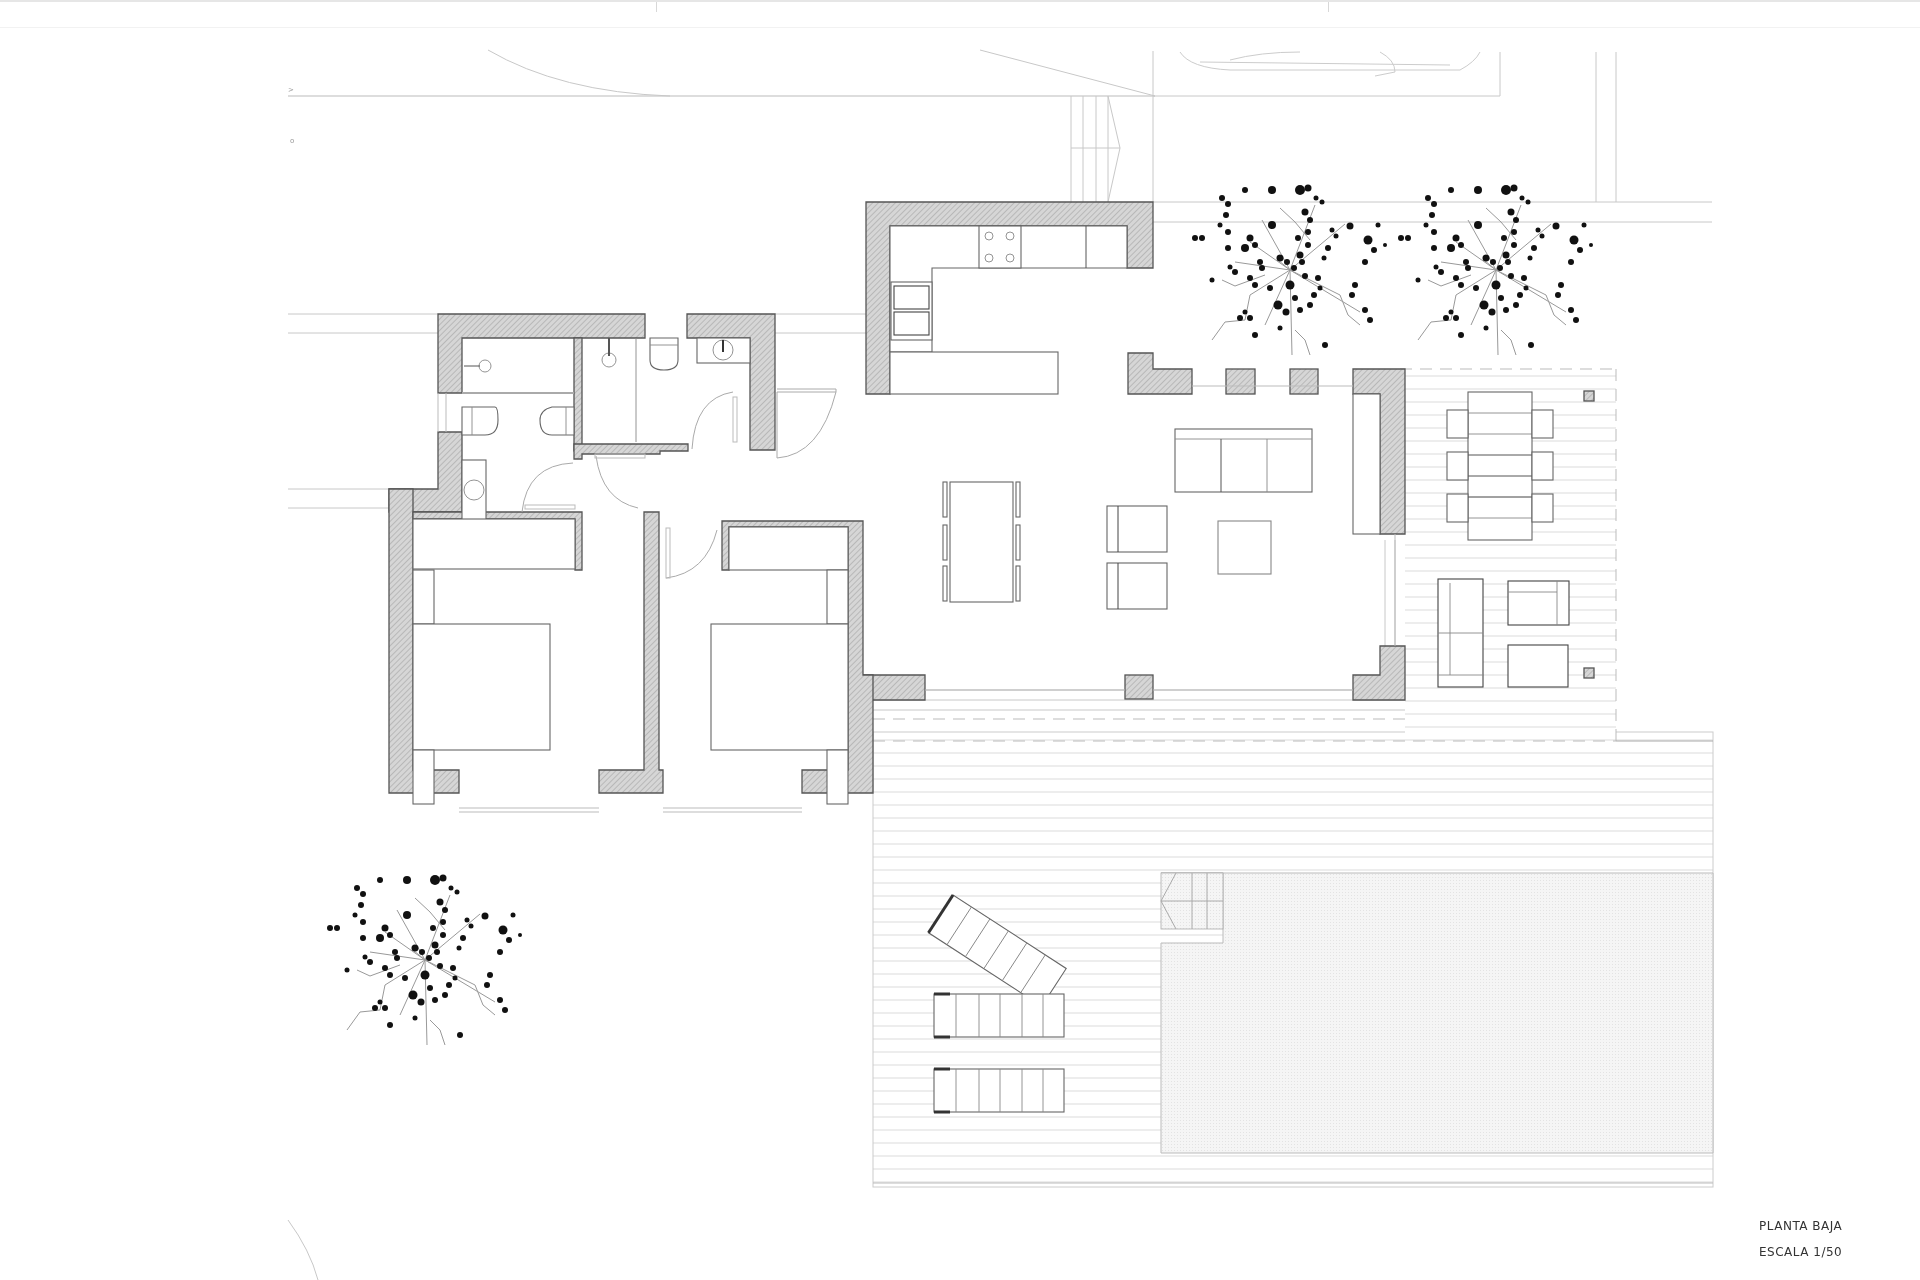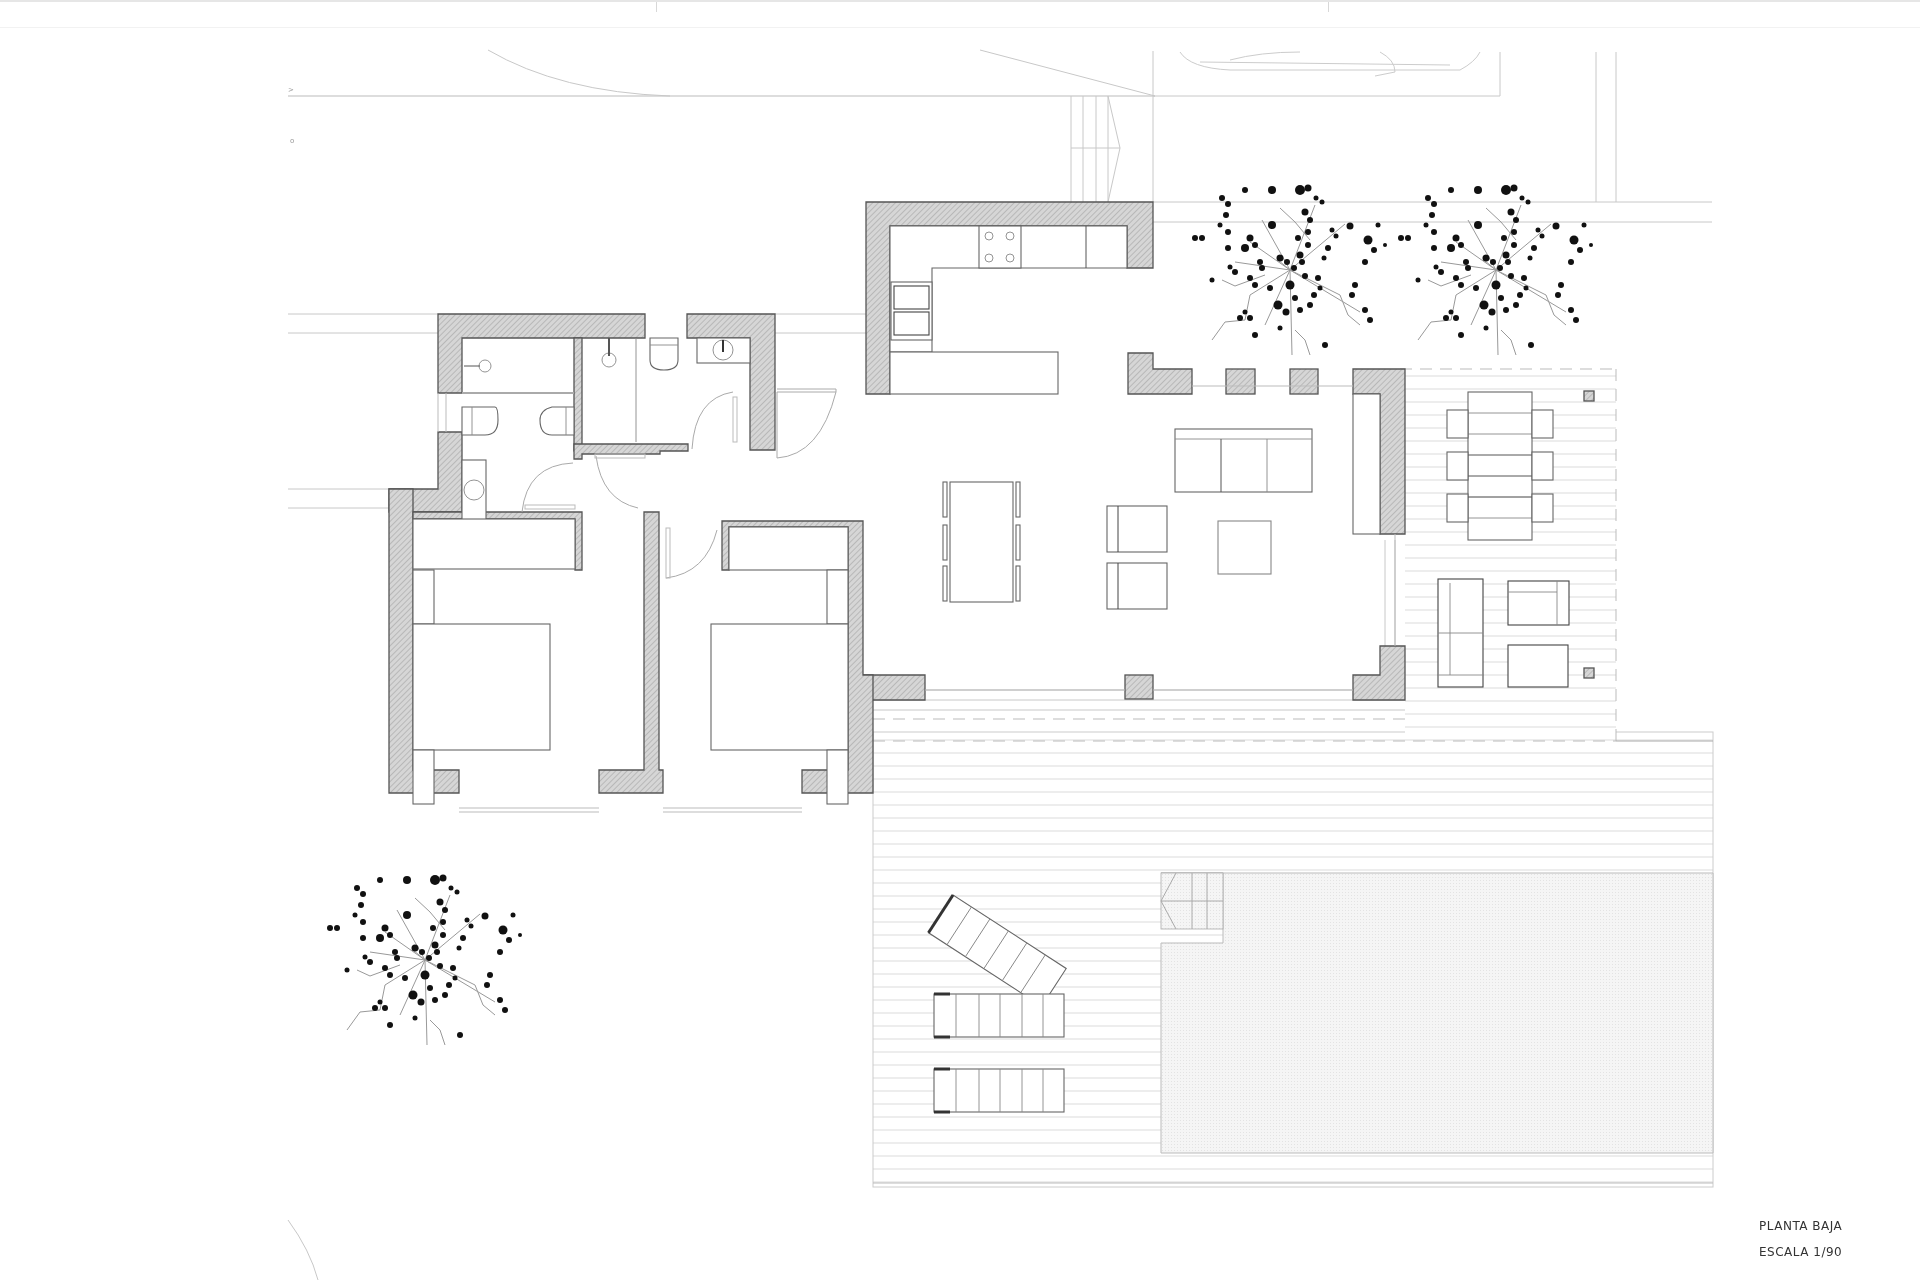--- a/index.html
+++ b/index.html
@@ -378,14 +378,14 @@
   <use href="#treeShape" x="1290" y="270"></use>
   <use href="#treeShape" x="1496" y="270"></use>
   <use href="#treeShape" x="425" y="960"></use>
 
   <text x="288" y="92" font-size="7" fill="#999" font-family="DejaVu Sans, sans-serif">&gt;</text>
   <text x="290" y="143" font-size="7" fill="#999" font-family="DejaVu Sans, sans-serif">o</text>
 </svg>
 
 <div id="caption">
   <div>PLANTA BAJA</div>
-  <div>ESCALA 1/90</div>
+  <div>ESCALA 1/50</div>
 </div>
 
 </body></html>

